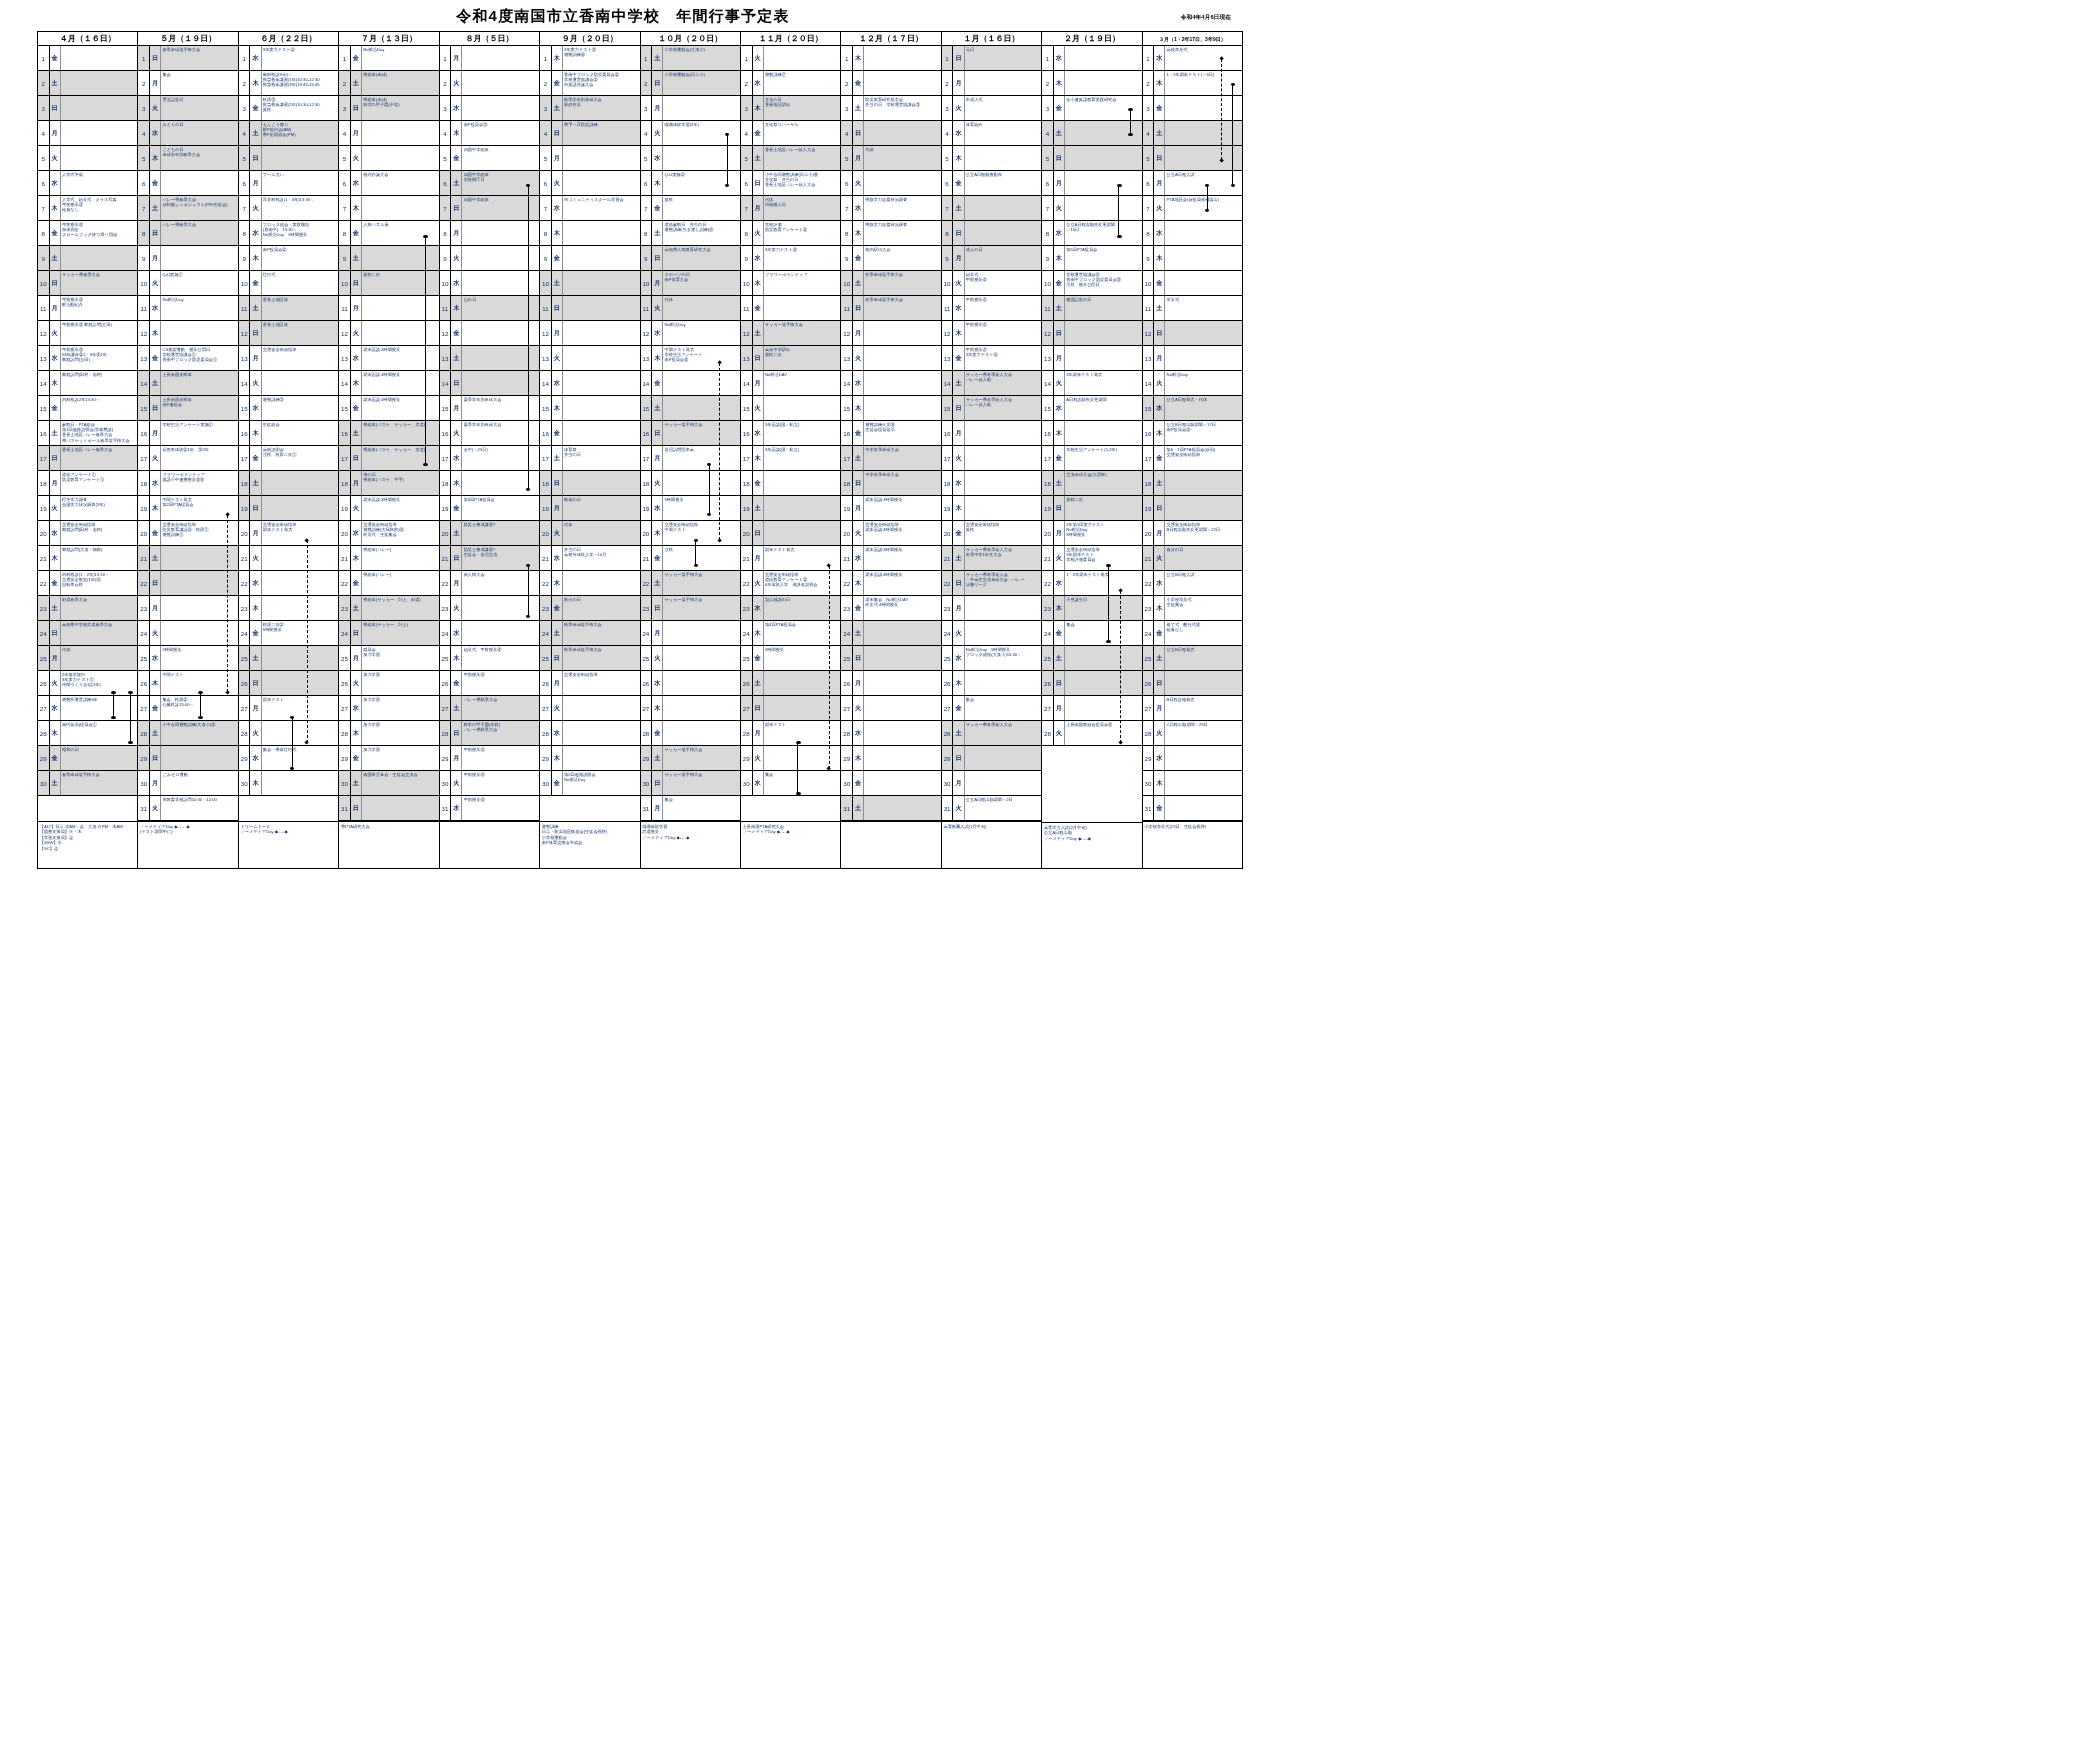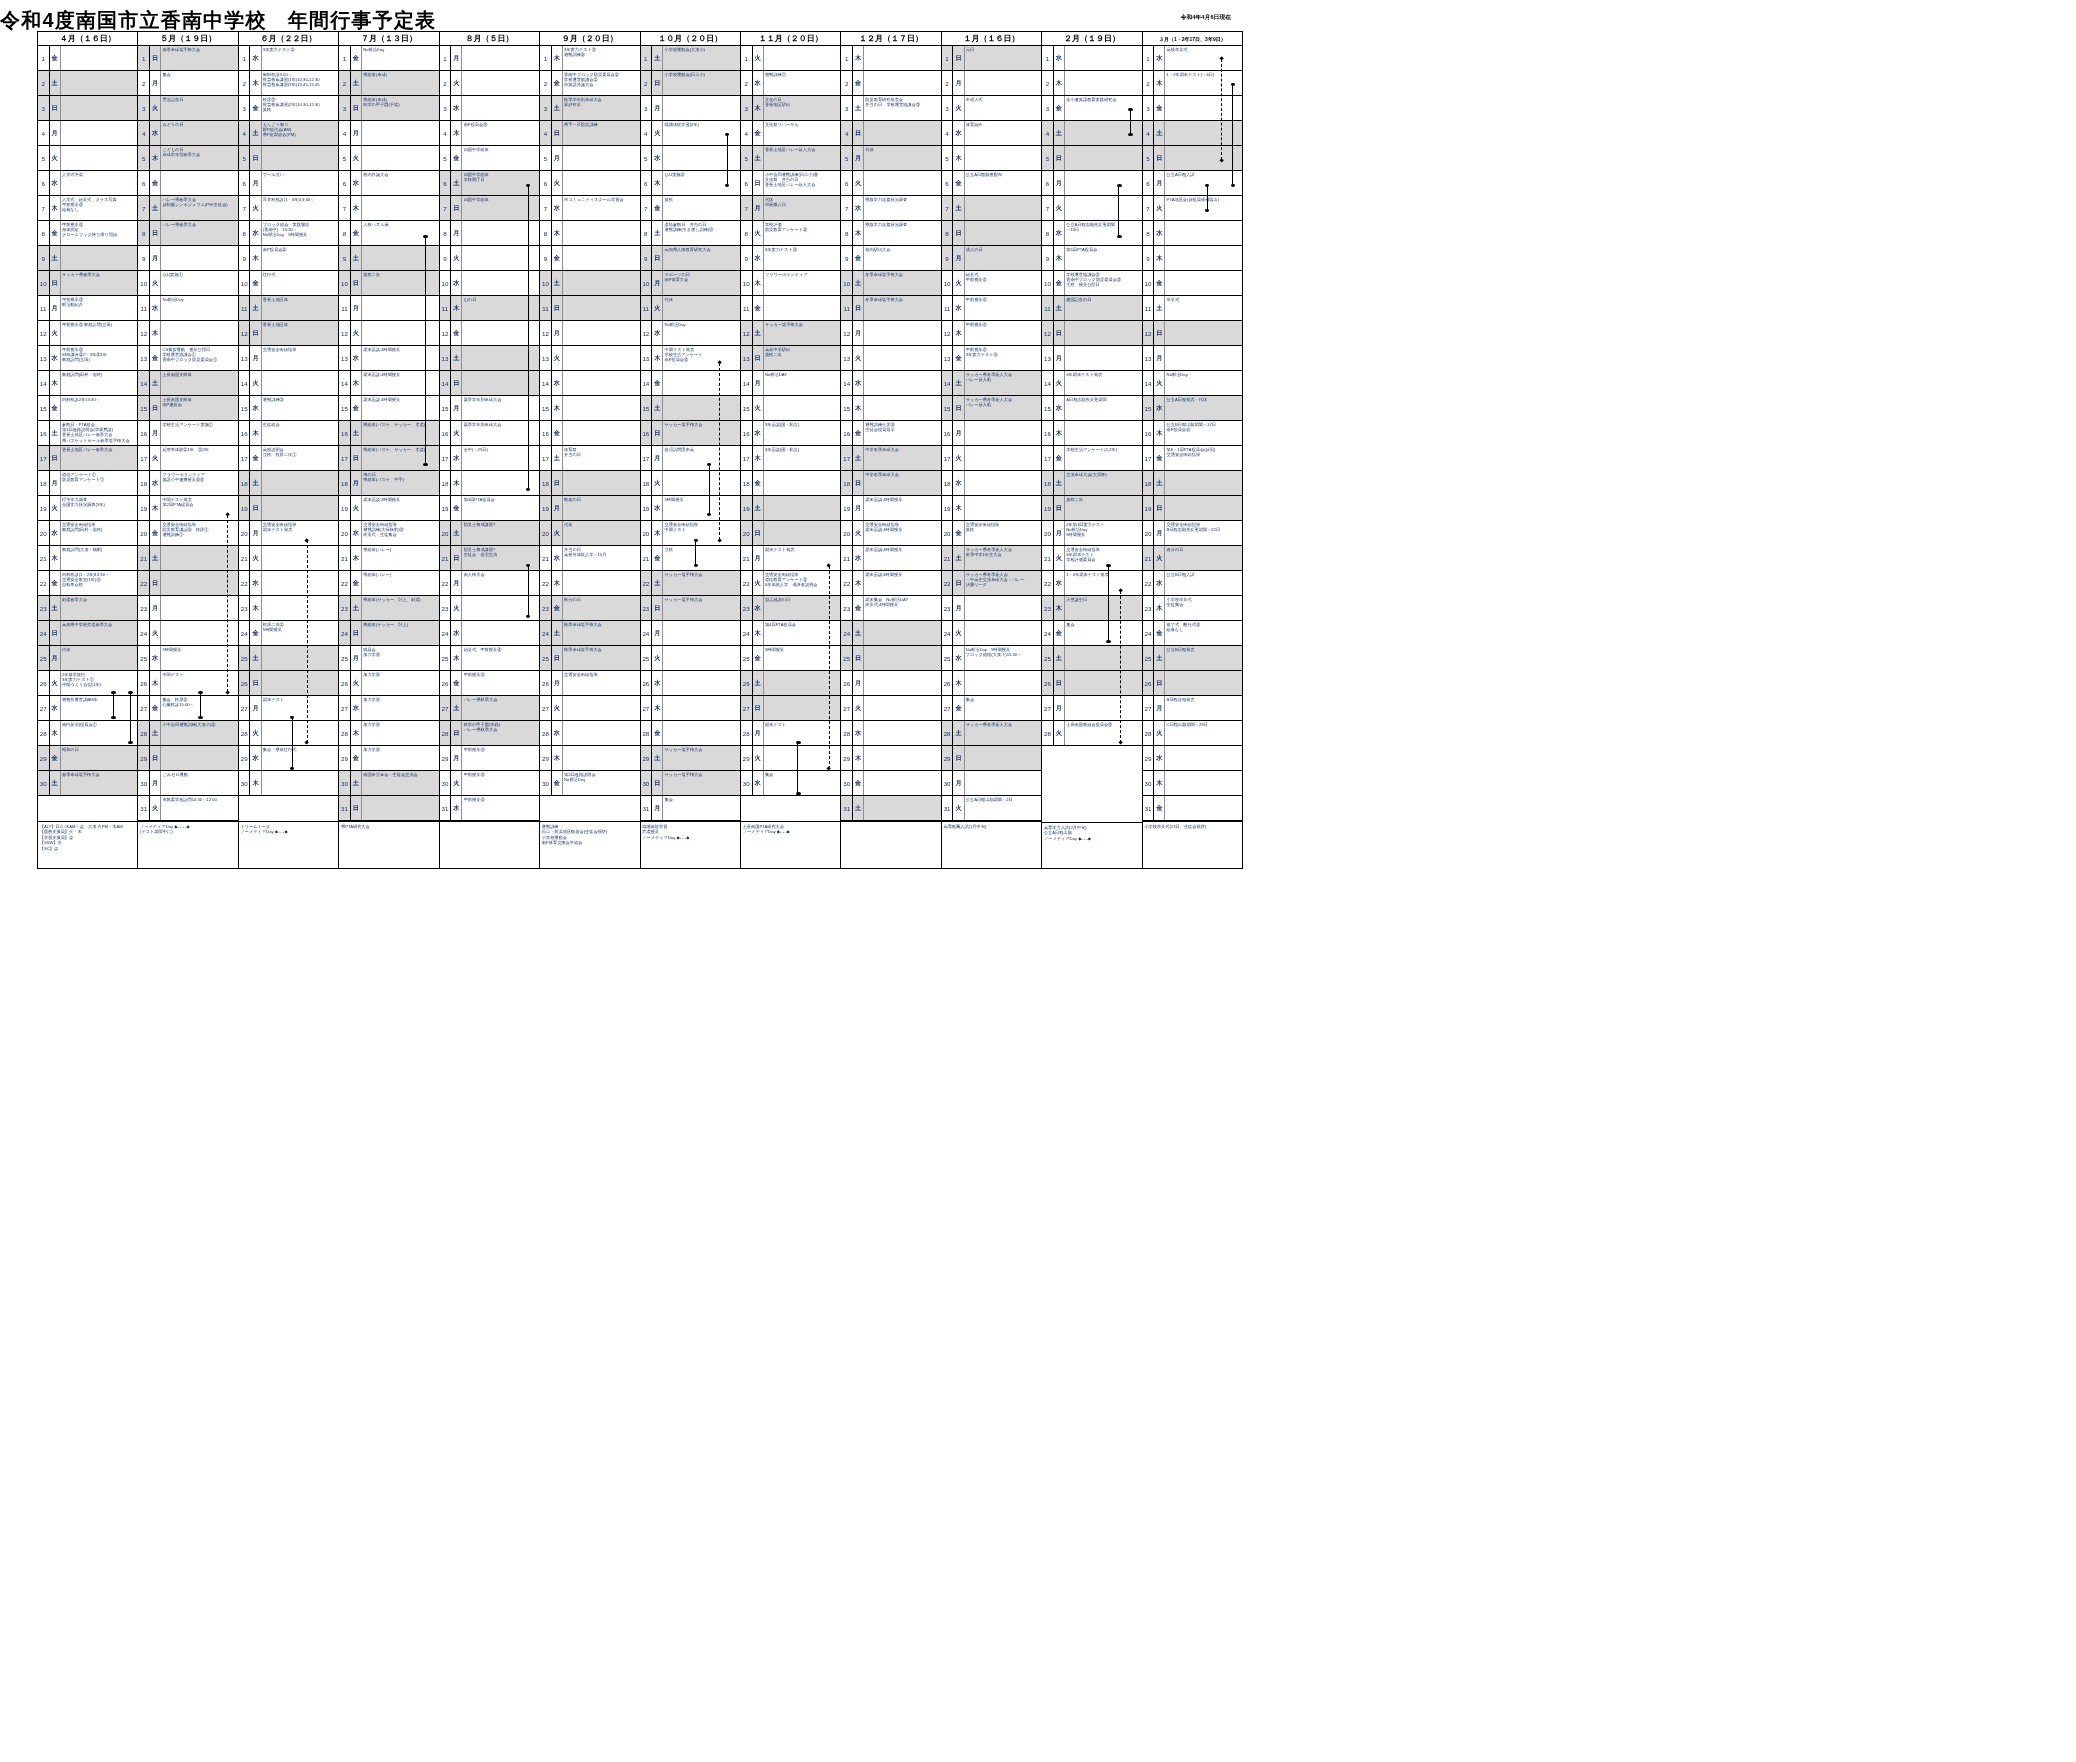--- a/index.html
+++ b/index.html
@@ -1,17 +1,17 @@
 <!DOCTYPE html>
 <html style="font-size:6.6px"><head>
 <meta charset="utf-8">
 <style>
   html,body{margin:0;padding:0;background:#fff;font-family:"Liberation Sans",sans-serif;}
   .page{position:relative;width:1246px;height:881px;background:#fff;overflow:hidden;}
-  .title{position:absolute;top:6.6px;left:0;width:100%;text-align:left;font-size:20px;font-weight:bold;letter-spacing:1.2px;color:#000;}
+  .title{position:absolute;top:6.6px;left:0;width:100%;text-align:center;font-size:15px;font-weight:bold;letter-spacing:1.2px;color:#000;}
   .asof{position:absolute;top:12.5px;right:15px;font-size:5.8px;font-weight:bold;color:#000;}
   .cal{position:absolute;left:37px;top:31px;width:1206px;border:1.7px solid #000;display:flex;background:#fff;box-sizing:border-box;}
   .month{flex:1 1 0;border-right:1.7px solid #000;min-width:0;display:flex;flex-direction:column;}
   .month:last-child{border-right:none;}
   .mh{height:14px;border-bottom:1.2px solid #000;display:flex;align-items:center;justify-content:center;font-weight:bold;font-size:8px;color:#000;box-sizing:border-box;flex:none;}
   .mh.small{font-size:5px;}
   .mbody{position:relative;flex:none;}
   .day{display:flex;height:25px;border-bottom:0.4px solid #000;box-sizing:border-box;background:#fff;}
   .day.shaded{background:#d9d9d9;}
   .dnum{width:11.6px;flex:none;border-right:0.4px solid #000;font-size:6.2px;color:#17356b;display:flex;align-items:center;justify-content:center;box-sizing:border-box;}

